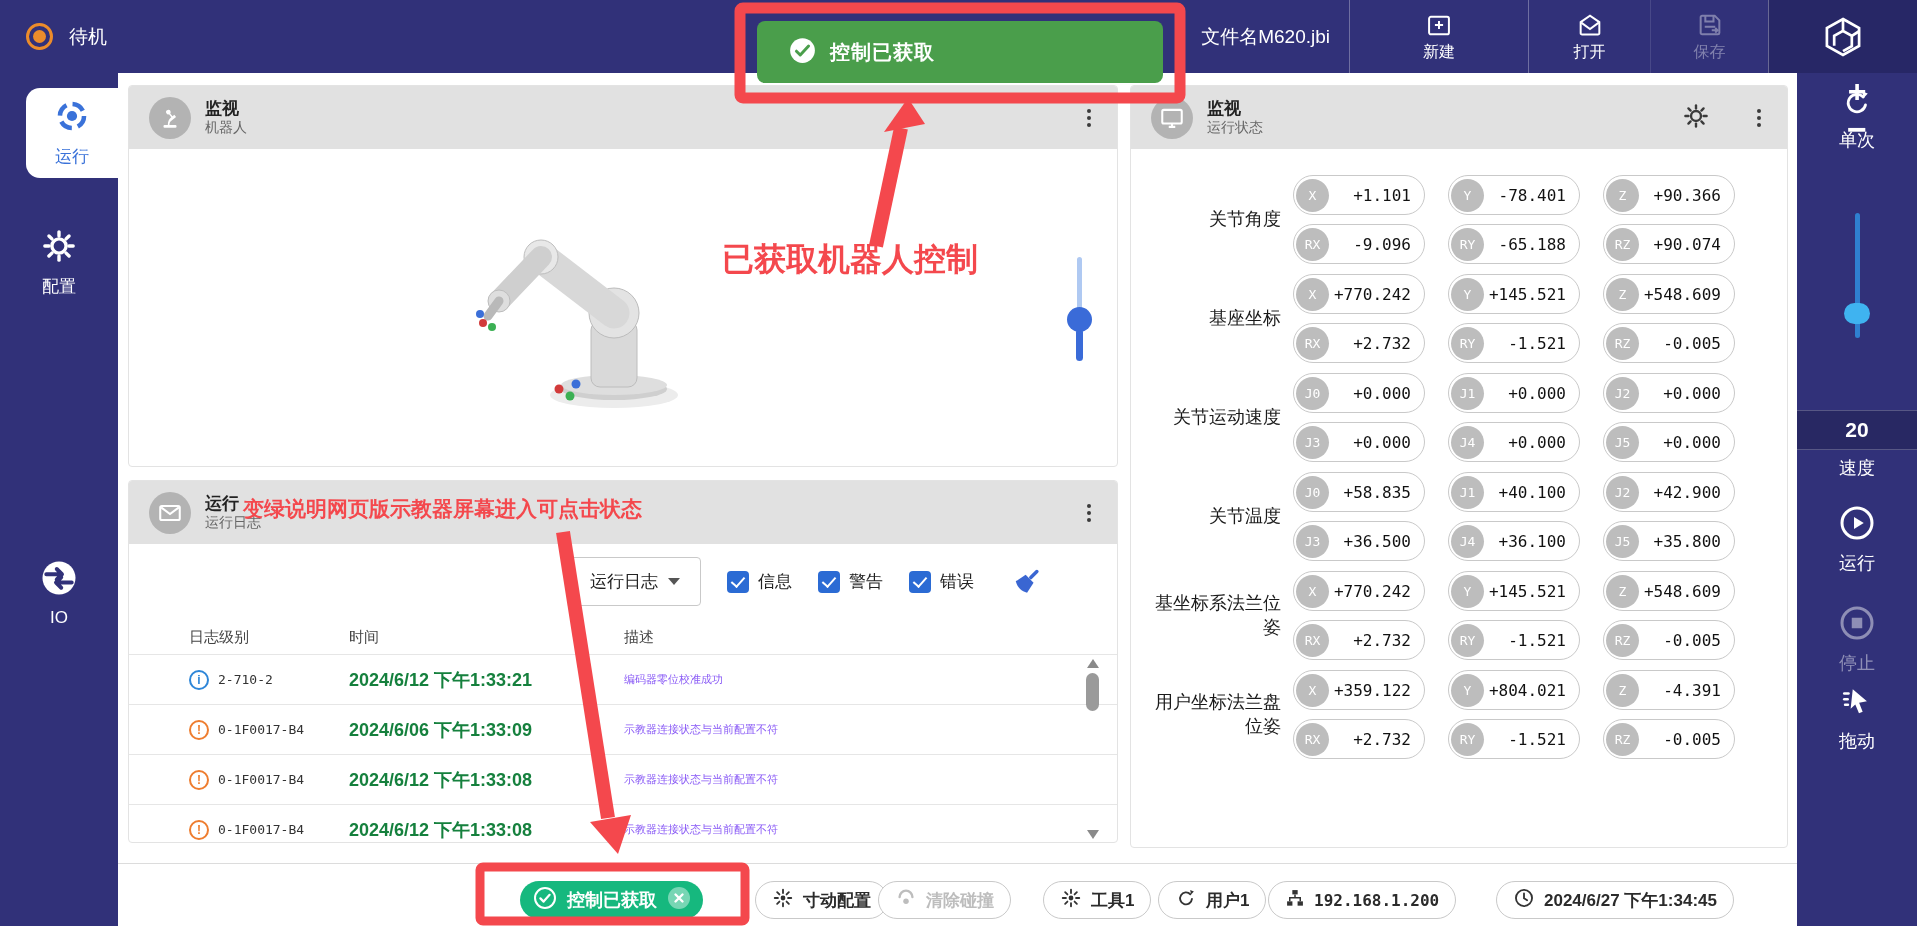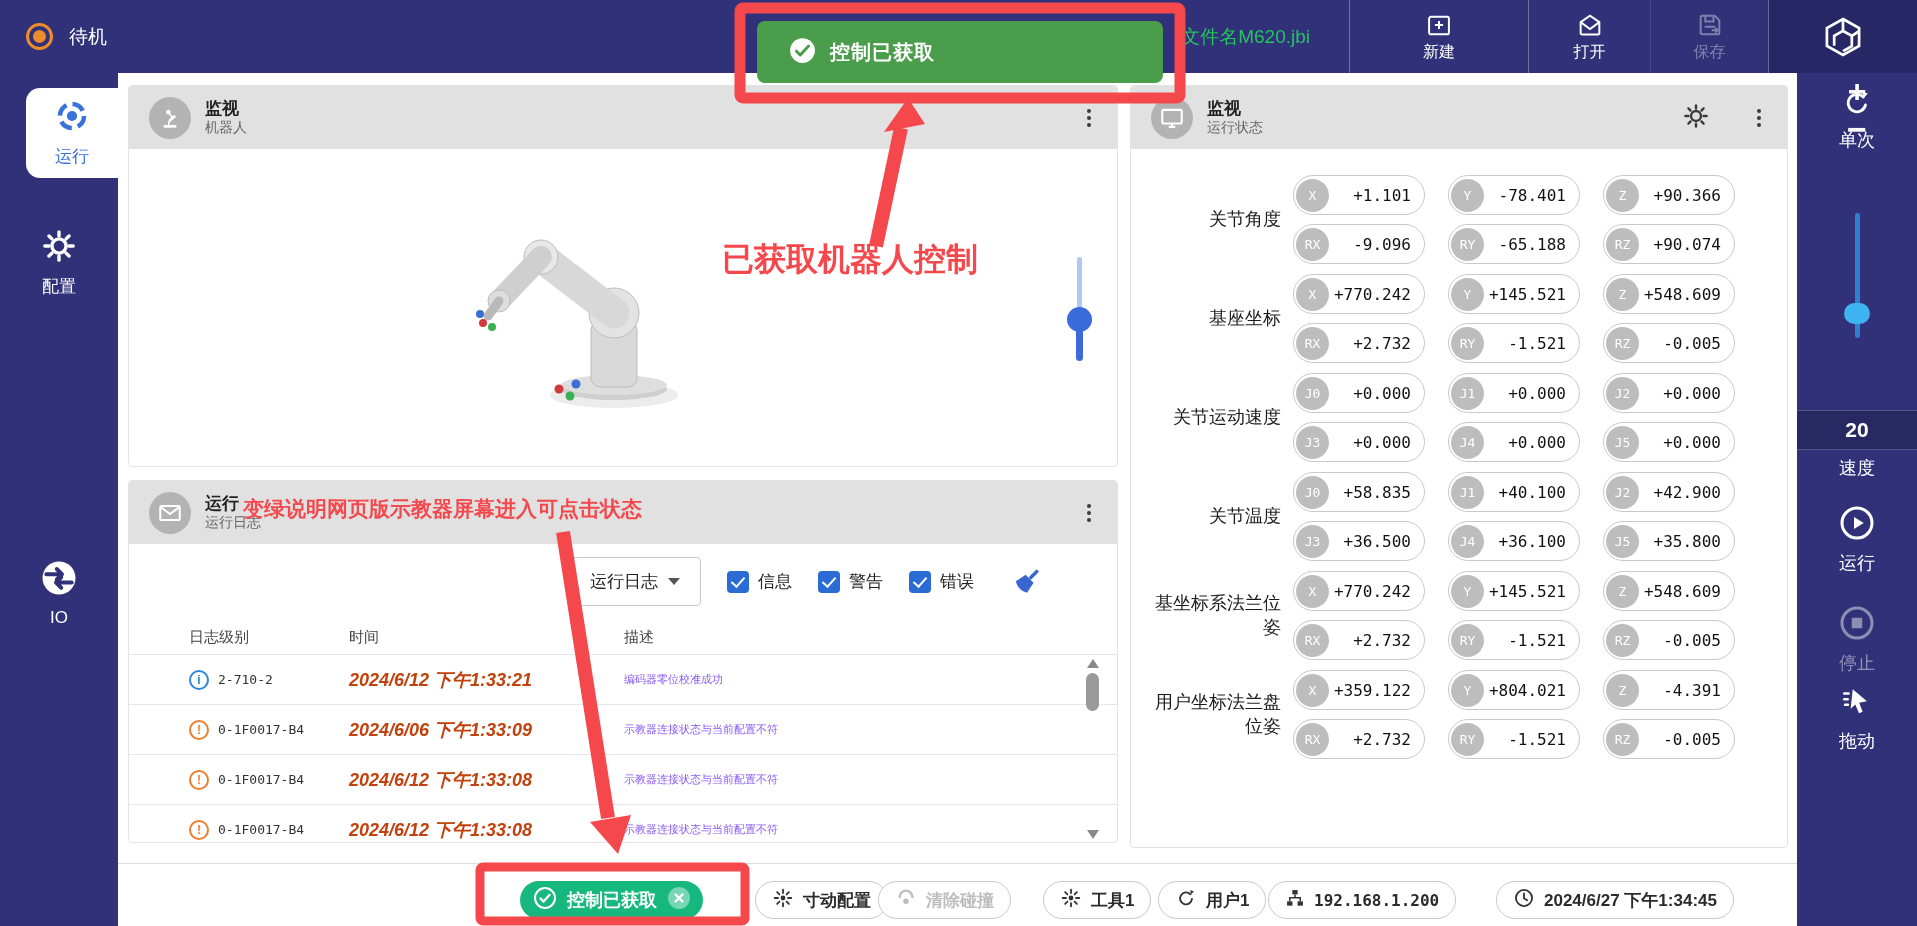--- a/index.html
+++ b/index.html
@@ -6,21 +6,21 @@
   html,body { width:1917px; height:926px; overflow:hidden; background:#fff;
     font-family:"Liberation Sans", sans-serif; }
   #app { position:relative; width:1917px; height:926px; background:#fff; }
 
   
   .topbar { position:absolute; left:0; top:0; width:1917px; height:73px; background:#313179; z-index:10; }
   .tb-status { position:absolute; left:26px; top:0; height:73px; display:flex; align-items:center; gap:16px; }
   .ring-icon { width:27px; height:27px; border:3px solid #EC8C2B; border-radius:50%; display:flex; align-items:center; justify-content:center; }
   .ring-icon::after { content:""; width:13px; height:13px; border-radius:50%; background:#EC8C2B; }
   .tb-status-label { color:#fff; font-size:19px; }
-  .tb-filename { position:absolute; right:607px; top:0; height:73px; line-height:73px; color:#22c55e; font-size:19px; }
+  .tb-filename { position:absolute; right:587px; top:0; height:73px; line-height:73px; color:#ffffff; font-size:19px; }
   .tb-cell { position:absolute; top:0; height:73px; display:flex; flex-direction:column; align-items:center; justify-content:center; gap:3px; color:#fff; border-left:1px solid rgba(255,255,255,.3); cursor:pointer; }
   .tb-cell .lbl { font-size:16px; }
   .cell-new  { left:1349px; width:179px; }
   .cell-open { left:1528px; width:122px; }
   .cell-save { left:1650px; width:118px; opacity:.38; }
   .cell-logo { left:1768px; width:149px; background:#272766; }
   .tb-cell svg { display:block; }
 
   
   .ctl-banner { position:absolute; left:757px; top:21px; width:406px; height:62px; background:#4A9E4B; border-radius:8px;
@@ -79,21 +79,21 @@
   .caret { width:0; height:0; border-left:6px solid transparent; border-right:6px solid transparent; border-top:7px solid #555; }
   .cb-group { display:flex; align-items:center; gap:9px; cursor:pointer; }
   .checkbox { width:22px; height:22px; border-radius:4px; background:#2B6BD4; position:relative; }
   .checkbox::after { content:""; position:absolute; left:7px; top:3px; width:6px; height:11px; border:solid #fff; border-width:0 2.6px 2.6px 0; transform:rotate(42deg); }
   .cb-label { font-size:17px; color:#222; }
   .broom-btn { margin-left:12px; cursor:pointer; }
   .log-headrow { position:absolute; left:0; top:140px; width:100%; height:33px; display:flex; align-items:center; padding-left:60px; color:#444; font-size:15px; }
   .log-rows { position:absolute; left:0; top:173px; width:100%; height:190px; overflow:hidden; }
   .log-row { height:50px; display:flex; align-items:center; padding-left:60px; border-top:1px solid #E6E6E6; cursor:pointer; }
   .lr-c1 { width:160px; display:flex; align-items:center; gap:9px; }
-  .lr-c2 { width:275px; font-size:18px; font-weight:600; color:#c2410c;font-style:italic; }
+  .lr-c2 { width:275px; font-size:18px; font-weight:600; color:#15803d; }
   .lr-c3 { flex:1; font-size:11px; color:#8b5cf6; }
   .hc1 { width:160px; } .hc2 { width:275px; }
   .lv-icon { width:20px; height:20px; border-radius:50%; border:2px solid; font-size:12px; font-weight:700; display:flex; align-items:center; justify-content:center; flex:none; }
   .lv-icon.info { border-color:#2E86D8; color:#2E86D8; }
   .lv-icon.warn { border-color:#EE7D2F; color:#EE7D2F; }
   .lv-code { font-family:"DejaVu Sans Mono", monospace; font-size:13px; color:#333; }
   .log-scroll { position:absolute; right:18px; top:178px; width:13px; height:180px; }
   .scr-up, .scr-dn { position:absolute; left:1px; width:0; height:0; border-left:6px solid transparent; border-right:6px solid transparent; cursor:pointer; }
   .scr-up { top:0; border-bottom:9px solid #8a8a8a; }
   .scr-dn { bottom:0; border-top:9px solid #8a8a8a; }

